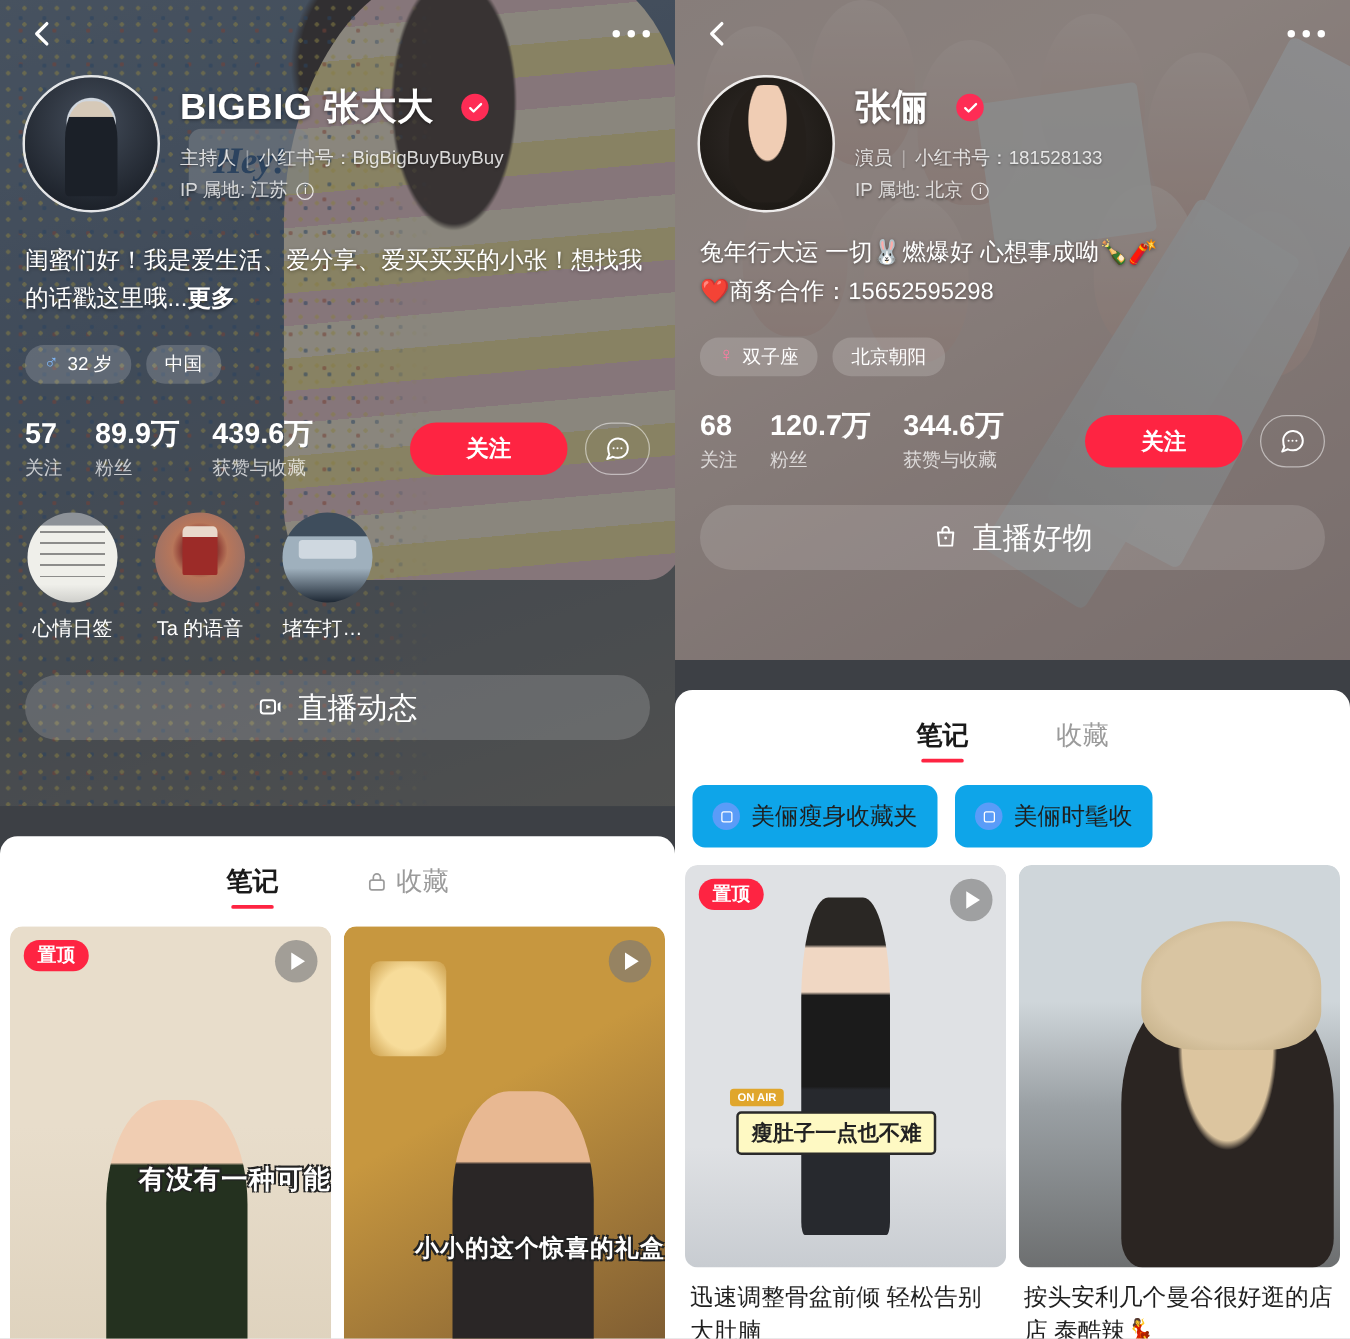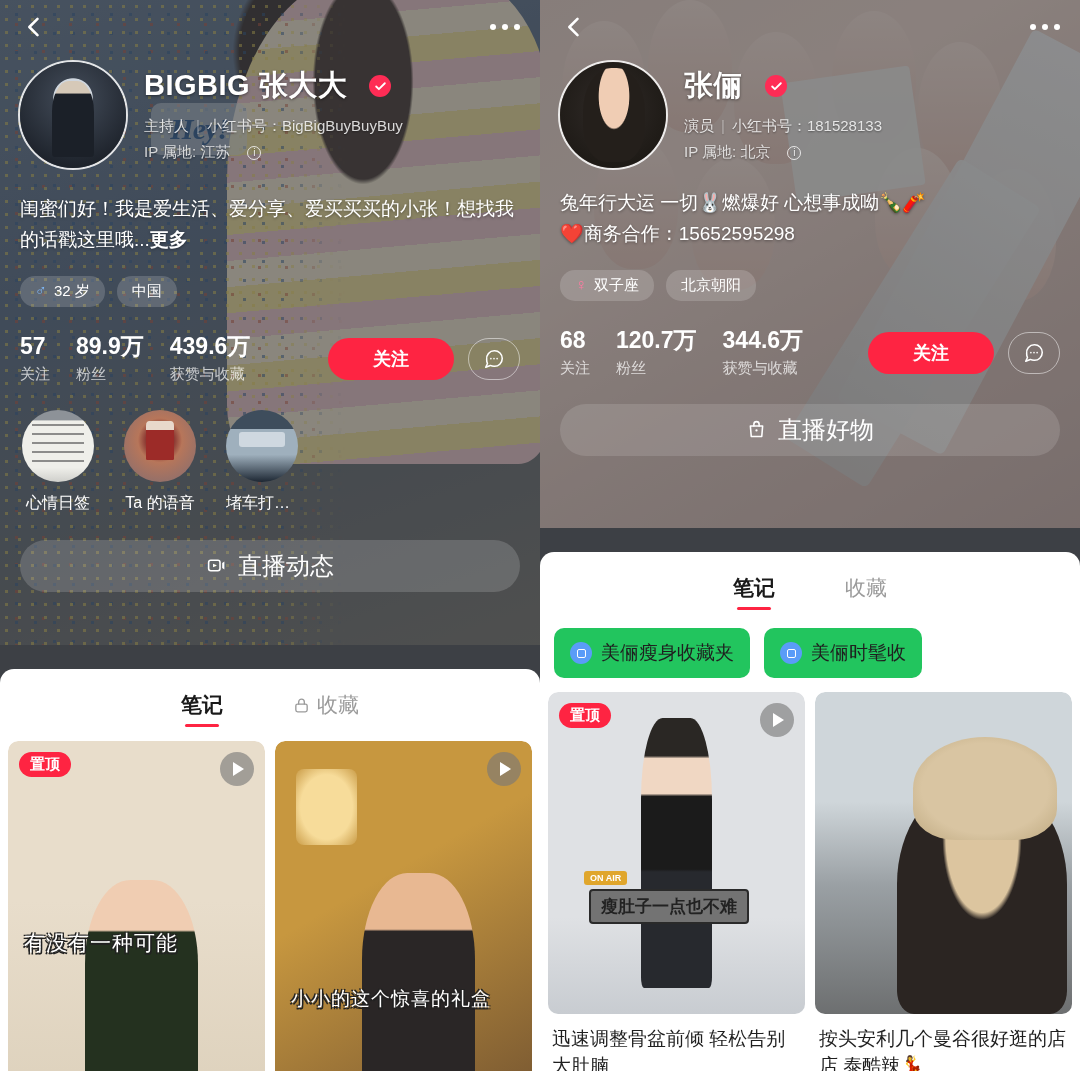--- a/index.html
+++ b/index.html
@@ -82,21 +82,21 @@
   .nickname { display:flex; align-items:center; gap:22px; }
   .nickname .nm { font-size:29px; font-weight:700; color:#fff; letter-spacing:.5px;
     text-shadow: 0 1px 3px rgba(0,0,0,.45); white-space:nowrap; }
   .verified { width:22px; height:22px; border-radius:50%; background:#fe2c55;
     display:flex; align-items:center; justify-content:center; flex:0 0 auto; }
   .verified svg { width:13px; height:13px; }
   .meta-line { margin-top:11px; font-size:15px; color:rgba(255,255,255,.82); white-space:nowrap;
     text-shadow: 0 1px 2px rgba(0,0,0,.4); }
   .meta-line .sep { opacity:.45; margin:0 7px; }
   .meta-line2 { margin-top:7px; font-size:15px; color:rgba(255,255,255,.78);
-    display:flex; align-items:center; gap:17px; text-shadow:0 1px 2px rgba(0,0,0,.4); }
+    display:flex; align-items:center; gap:7px; text-shadow:0 1px 2px rgba(0,0,0,.4); }
   .info-i { width:14px; height:14px; border:1.3px solid rgba(255,255,255,.8); border-radius:50%;
     font-size:10px; line-height:12px; text-align:center; color:rgba(255,255,255,.9); font-style:normal; }
 
   .bio { padding: 24px 20px 0 20px; font-size:19px; line-height:1.62; color:#fff;
     text-shadow: 0 1px 3px rgba(0,0,0,.4); word-break:break-word; }
   .bio .more { color:#ffffff; font-weight:600; }
 
   .tagrow { display:flex; gap:12px; padding: 20px 20px 0 20px; flex-wrap:wrap; }
   .tag { background: rgba(255,255,255,.17); border-radius:15px; padding:6px 15px;
     font-size:15px; color:#fff; display:flex; align-items:center; gap:7px; white-space:nowrap; }
@@ -145,38 +145,38 @@
   .tabs { display:flex; justify-content:center; gap:70px; height:72px; align-items:center; }
   .tab { font-size:21px; color:#9b9b9b; position:relative; cursor:pointer;
     display:flex; align-items:center; gap:7px; height:100%; }
   .tab.active { color:#1a1a1a; font-weight:700; }
   .tab.active::after { content:""; position:absolute; bottom:14px; left:50%; transform:translateX(-50%);
     width:34px; height:3px; border-radius:2px; background:#fe2442; }
   .tab svg { width:17px; height:17px; }
 
   
   .chips { display:flex; gap:14px; padding: 4px 14px 14px 14px; background:#fff; overflow:hidden; }
-  .chip { background:#22c55e; border-radius:10px; padding:12px 16px; display:flex;
+  .chip { background:#0ea5e9; border-radius:10px; padding:12px 16px; display:flex;
     align-items:center; gap:9px; white-space:nowrap; font-size:19px; color:#1f1f1f; cursor:pointer; flex:0 0 auto;}
   .chip-ic { width:22px; height:22px; border-radius:50%; background:#5a9cf8; flex:0 0 auto;
     display:flex; align-items:center; justify-content:center; }
   .chip-ic i { width:9px; height:9px; border:1.8px solid #fff; border-radius:2px; display:block; }
 
   
   .grid { display:flex; gap:10px; padding:0 8px; background:#fff; }
   .note { flex:1 1 0; min-width:0; border-radius:10px; overflow:hidden; cursor:pointer; }
   .note-media { position:relative; border-radius:10px; overflow:hidden; }
   .badge-top { position:absolute; left:11px; top:11px; background:#fe2442; color:#fff;
     font-size:15px; font-weight:700; border-radius:13px; padding:3px 11px; z-index:4; }
   .play { position:absolute; right:11px; top:11px; width:34px; height:34px; border-radius:50%;
     background: rgba(120,120,120,.62); display:flex; align-items:center; justify-content:center; z-index:4; }
   .play::after { content:""; border-left:11px solid #fff; border-top:7px solid transparent;
     border-bottom:7px solid transparent; margin-left:3px; }
-  .overlay-cap { position:absolute; left:16px; right:0; bottom:38%; text-align:left;
-    font-size:21px; font-weight:400; color:#fff; letter-spacing:1px;
+  .overlay-cap { position:absolute; left:0; right:0; bottom:38%; text-align:right;
+    font-size:21px; font-weight:700; color:#fff; letter-spacing:1px;
     text-shadow: -1.5px -1.5px 0 #222, 1.5px -1.5px 0 #222, -1.5px 1.5px 0 #222, 1.5px 1.5px 0 #222; z-index:4; }
   .note-title { padding:12px 4px 0 4px; font-size:19px; line-height:1.42; color:#1f1f1f; }
 
   
   .m-a { height:348px; background: linear-gradient(180deg,#e8ddcb 0 46%, #ded2bd 100%); position:relative; }
   .m-a::before { content:""; position:absolute; left:30%; bottom:0; width:44%; height:60%;
     background: linear-gradient(180deg,#f0cdb2 0 24%, #24311f 25% 100%); border-radius:40% 40% 0 0; }
   .m-b { height:348px; background: linear-gradient(150deg,#c7973f 0 40%, #7b5a32 100%); position:relative; }
   .m-b::before { content:""; position:absolute; left:8%; top:8%; width:24%; height:22%;
     background: radial-gradient(ellipse, #f7dc9a 0 60%, #c99b46 100%); border-radius:8px; }
@@ -186,21 +186,21 @@
   .m-c::before { content:""; position:absolute; left:36%; top:8%; width:28%; height:84%;
     background: linear-gradient(180deg,#2a2724 0 14%, #f0d7c3 15% 28%, #1b1b1b 29% 56%, #27292e 57% 100%);
     border-radius:30% 30% 4% 4%; }
   .m-d { height:322px; background: linear-gradient(180deg,#cfd6da 0 34%, #9aa0a4 60%, #6d6f70 100%); position:relative; }
   .m-d::before { content:""; position:absolute; right:2%; bottom:0; width:66%; height:72%;
     background: radial-gradient(ellipse at 50% 24%, #dcc59f 0 30%, #2b2522 33%); border-radius:44% 44% 10% 10%; }
   .m-d::after { content:""; position:absolute; right:6%; top:14%; width:56%; height:32%;
     background: radial-gradient(ellipse, #d9c5a2 0 62%, #bda87f 100%); border-radius:50% 50% 30% 30%; }
 
   
-  .tag-onair { position:absolute; left:16%; bottom:28%; background:#737373; border:2px solid #2a2a2a;
+  .tag-onair { position:absolute; left:16%; bottom:28%; background:#fef9c3; border:2px solid #2a2a2a;
     border-radius:4px; padding:4px 10px; font-size:17px; font-weight:800; color:#222;
     white-space:nowrap; z-index:4; }
   .onair-pill { position:absolute; left:14%; bottom:40%; background:#e0a62c; color:#fff;
     font-size:9px; font-weight:700; border-radius:3px; padding:2px 6px; z-index:5; }
 </style>
 </head>
 <body>
 
 <div class="screens">
 

